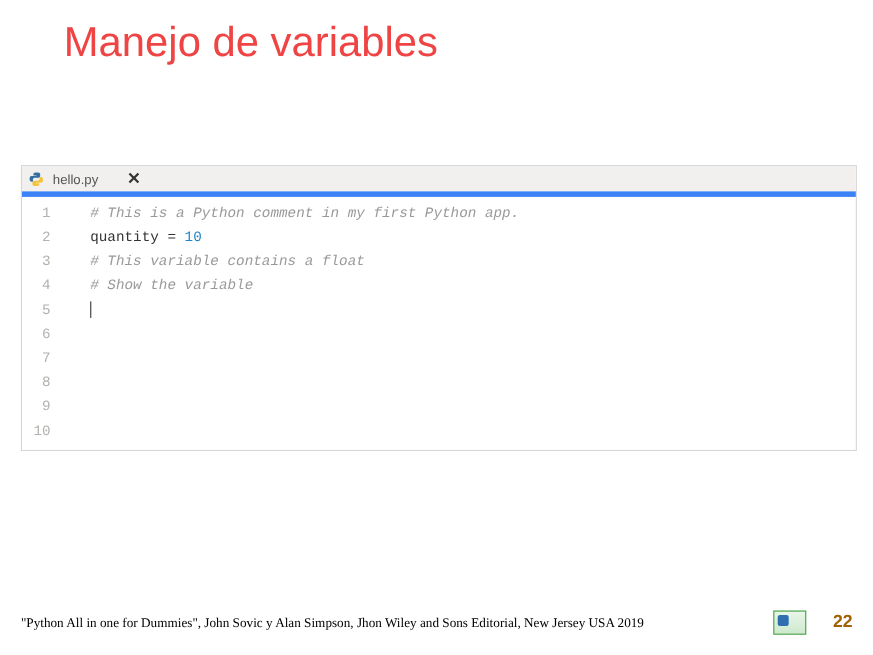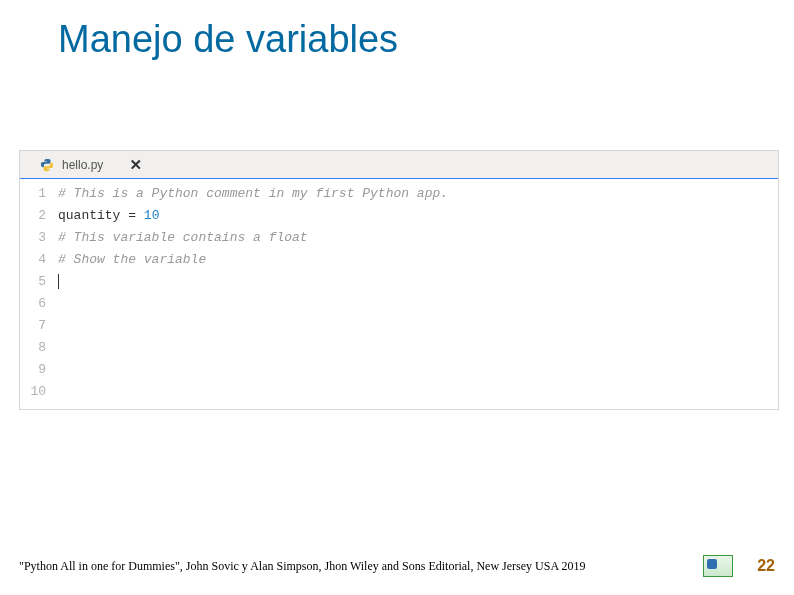--- a/index.html
+++ b/index.html
@@ -8,38 +8,38 @@
     height: 595px;
     background: #ffffff;
     font-family: Arial, Helvetica, sans-serif;
     position: relative;
   }
   .slide-title {
     position: absolute;
     top: 18px;
     left: 58px;
     font-size: 38px;
-    color: #0369a1;
+    color: #ef4444;
     font-weight: normal;
   }
   .editor-box {
     position: absolute;
     top: 150px;
     left: 19px;
     width: 760px;
     border: 1px solid #d6d6d6;
     background: #ffffff;
   }
   .tab-bar {
     height: 28px;
     background: #f1f0ee;
-    border-bottom: 1px solid #3b82f6;
+    border-bottom: 5px solid #3b82f6;
     display: flex;
     align-items: center;
-    padding-left: 20px;
+    padding-left: 6px;
     gap: 6px;
   }
   .python-icon {
     width: 14px;
     height: 14px;
     display: inline-block;
   }
   .tab-name {
     font-size: 12px;
     color: #555;
@@ -66,21 +66,21 @@
     text-align: right;
     color: #b3b2ad;
     padding-right: 12px;
     user-select: none;
   }
   .gutter div { height: 22px; }
   .code {
     flex: 1;
     color: #333;
   }
-  .code .line { height: 22px; white-space: pre; }
+  .code .line { height: 22px; white-space: pre; margin-left: 24px; }
   .tok-comment { color: #9a999a; font-style: italic; }
   .tok-var { color: #333; }
   .tok-op { color: #333; }
   .tok-num { color: #1f84c9; }
   .tok-builtin { color: #8959a8; }
   .tok-paren { color: #333; }
   .cursor {
     display: inline-block;
     width: 1px;
     height: 15px;

